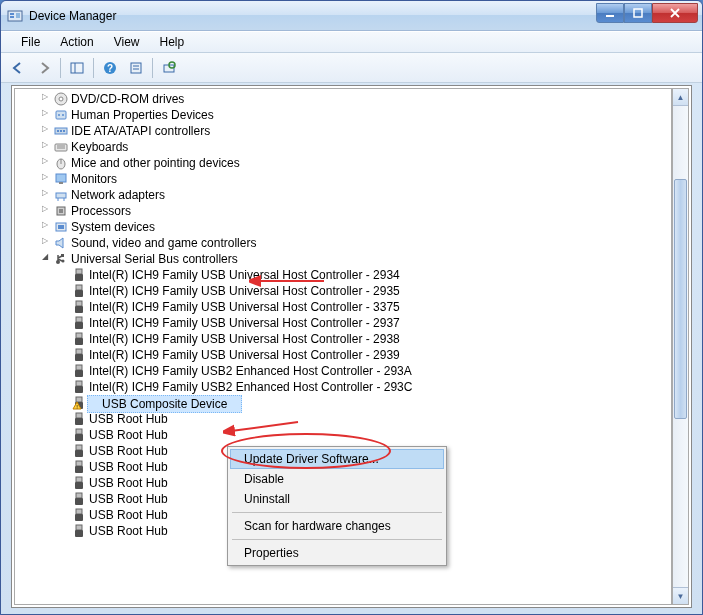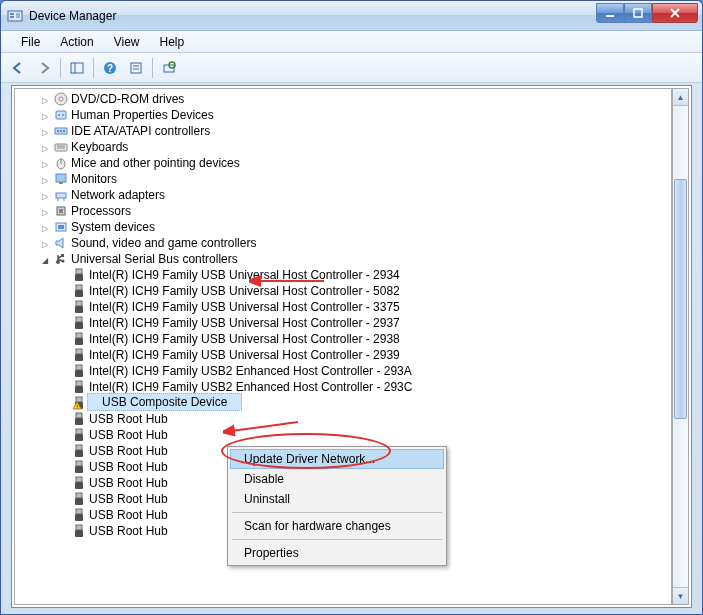--- a/index.html
+++ b/index.html
@@ -82,21 +82,21 @@
   overflow: hidden;
   position: relative;
   background: #fff;
 }
 .tree {
   padding: 2px;
   font-size: 12px;
   line-height: 16px;
 }
 .tree-row {
-  display: flex; align-items: flex-end;
+  display: flex; align-items: flex-start;
   height: 16px;
   white-space: nowrap;
   padding-left: 4px;
 }
 .indent { display: inline-block; }
 .expander {
   width: 12px; height: 12px;
   display: inline-flex; align-items: center; justify-content: center;
   font-size: 9px; color: #777;
   margin-right: 2px;
@@ -403,21 +403,21 @@
           </div>
           <div class="tree-row">
             <span class="indent" style="width:36px"></span>
             <span class="expander "></span>
             <span class="node-icon">
               <svg width="14" height="14" viewBox="0 0 14 14">
                 <rect x="4" y="1" width="6" height="5" fill="#c0c0c0" stroke="#666"></rect>
                 <rect x="3" y="6" width="8" height="7" rx="1" fill="#505050"></rect>
               </svg>
             </span>
-            <span class="node-label">Intel(R) ICH9 Family USB Universal Host Controller - 5082</span>
+            <span class="node-label">Intel(R) ICH9 Family USB Universal Host Controller - 2935</span>
           </div>
           <div class="tree-row">
             <span class="indent" style="width:36px"></span>
             <span class="expander "></span>
             <span class="node-icon">
               <svg width="14" height="14" viewBox="0 0 14 14">
                 <rect x="4" y="1" width="6" height="5" fill="#c0c0c0" stroke="#666"></rect>
                 <rect x="3" y="6" width="8" height="7" rx="1" fill="#505050"></rect>
               </svg>
             </span>
@@ -582,21 +582,21 @@
         </div>
     </div>
     <div class="scrollbar-v">
       <div class="arrow">▲</div>
       <div class="thumb"></div>
       <div class="arrow down">▼</div>
     </div>
   </div>
 
   <div class="context-menu">
-    <div class="ctx-item highlighted">Update Driver Network...</div>
+    <div class="ctx-item highlighted">Update Driver Software...</div>
     <div class="ctx-item">Disable</div>
     <div class="ctx-item">Uninstall</div>
     <div class="ctx-sep"></div>
     <div class="ctx-item">Scan for hardware changes</div>
     <div class="ctx-sep"></div>
     <div class="ctx-item bold">Properties</div>
   </div>
 
   <svg class="arrow-annot" style="left:248px; top:270px; width:80px; height:20px;">
     <defs>

